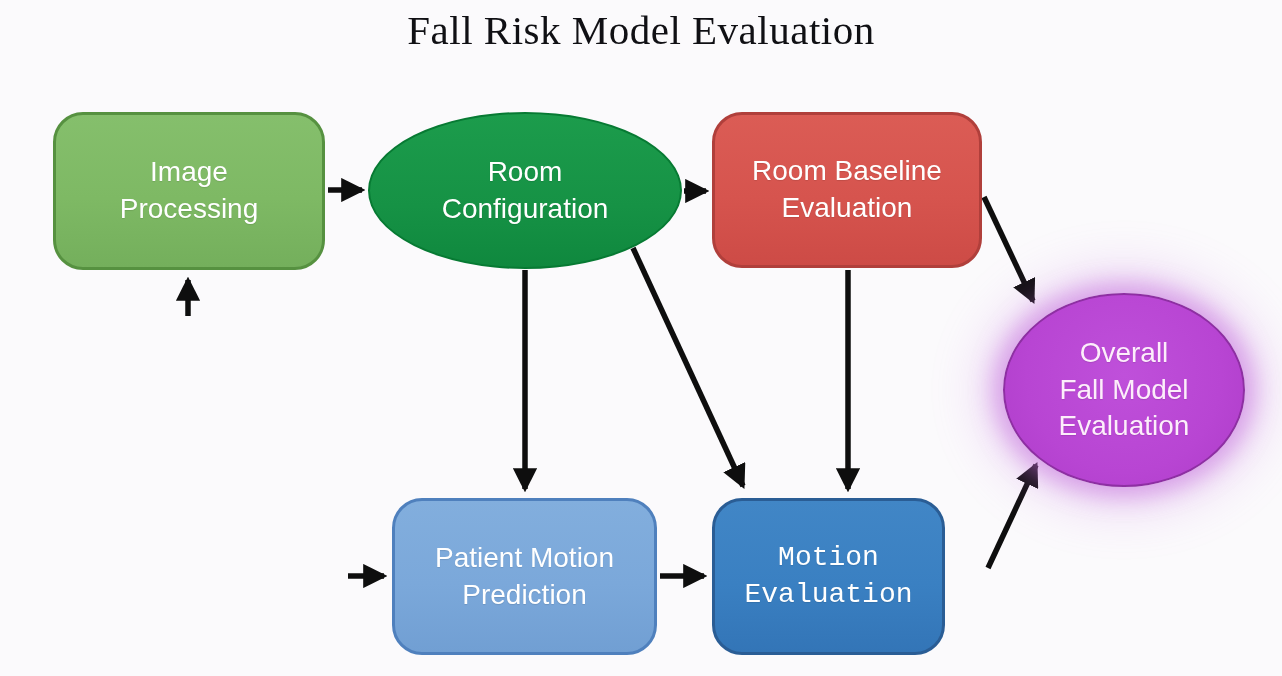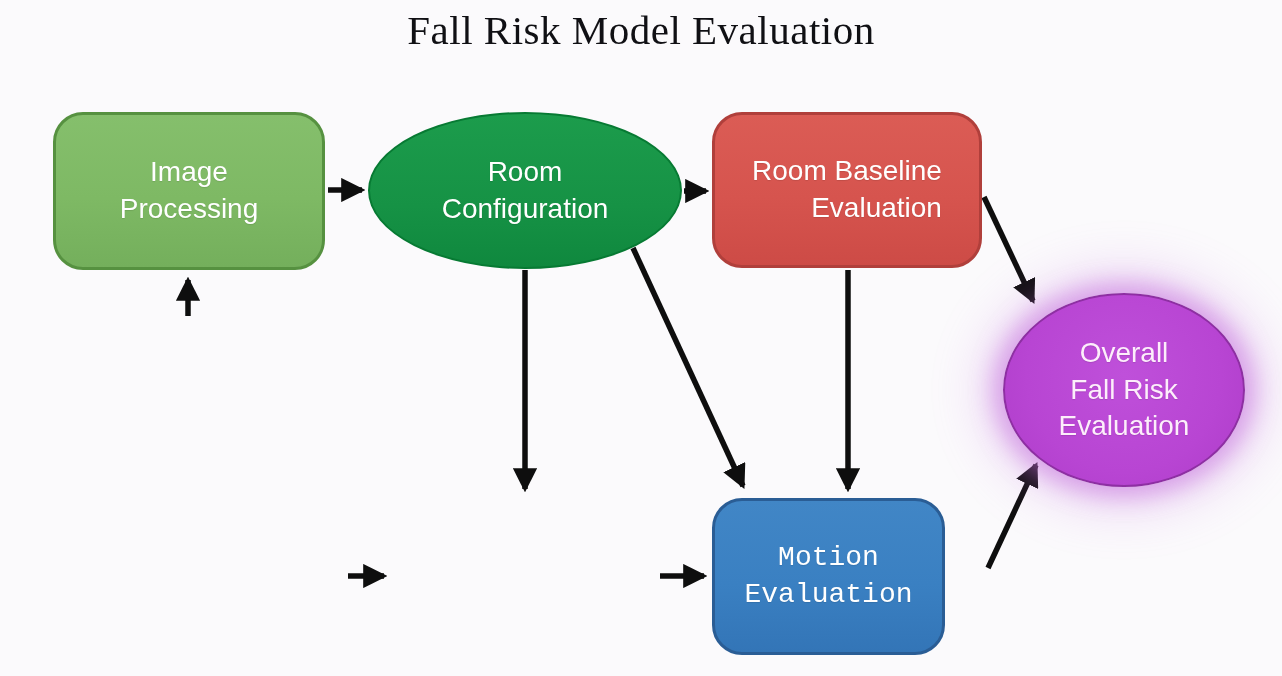--- a/index.html
+++ b/index.html
@@ -59,21 +59,20 @@
   }
   .node-room-configuration {
     left: 368px; top: 112px; width: 314px; height: 157px;
     background: linear-gradient(180deg, #1c9c4c 0%, #169245 60%, #0f883e 100%);
     border: 2px solid #077a33;
   }
   .node-room-baseline {
     left: 712px; top: 112px; width: 270px; height: 156px;
     background: linear-gradient(180deg, #db5c55 0%, #d6544e 55%, #cd4b46 100%);
     border: 3px solid #b03f3b;
-    text-align: right;
   }
   .node-room-plan {
     left: 28px; top: 316px; width: 318px; height: 158px;
     background: linear-gradient(180deg, #9acc83 0%, #95c87e 55%, #8cbf75 100%);
     border: 2px solid #2da14b;
   }
   .node-predefined {
     left: 28px; top: 498px; width: 316px; height: 160px;
     background: linear-gradient(180deg, #9acc83 0%, #95c87e 55%, #8cbf75 100%);
     border: 2px solid #2da14b;
@@ -136,25 +135,29 @@
 Configuration</span>
   </div>
 
   <div class="node rounded node-room-baseline">
     <span>Room Baseline
 Evaluation</span>
   </div>
 
 
 
+  <div class="node rounded node-patient-motion">
+    <span>Patient Motion
+Prediction</span>
+  </div>
 
   <div class="node rounded node-motion-evaluation">
     <span>Motion
 Evaluation</span>
   </div>
 
   <div class="node ellipse node-overall">
     <span>Overall
-Fall Risk
+Fall Model
 Evaluation</span>
   </div>
 
 </div>
 
 </body></html>

